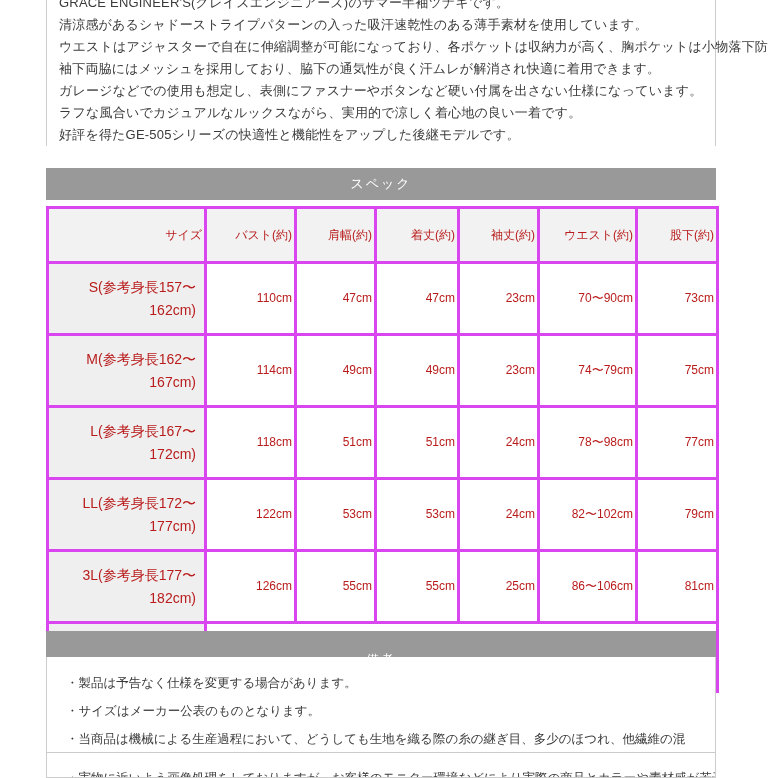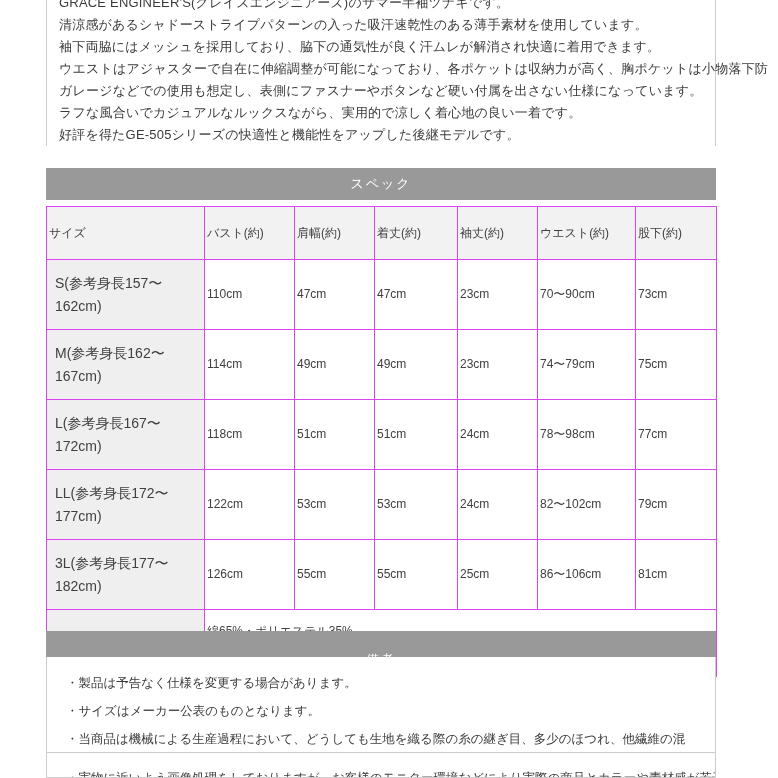--- a/index.html
+++ b/index.html
@@ -63,24 +63,24 @@
     position: absolute;
     left: 46px;
     top: 206px;
     width: 670px;
     border-collapse: collapse;
     table-layout: fixed;
     font-size: 12px;
   }
   .spec-table th,
   .spec-table td {
-    border: 1px solid #d946ef;
-    text-align: left;
+    border: 3px solid #d946ef;
+    text-align: right;
     vertical-align: middle;
-    color: #404040;
+    color: #b91c1c;
     font-weight: normal;
     padding: 4px 2px;
     line-height: 21px;
   }
   .spec-table thead th {
     background: #f2f2f2;
     height: 44px;
     font-size: 12px;
   }
   .spec-table tbody td {
@@ -143,22 +143,22 @@
   }
 </style>
 </head>
 <body>
 
 <div class="page">
 
   <div class="description">
     <p>GRACE ENGINEER'S(グレイスエンジニアーズ)のサマー半袖ツナギです。</p>
     <p>清涼感があるシャドーストライプパターンの入った吸汗速乾性のある薄手素材を使用しています。</p>
+    <p>ウエストはアジャスターで自在に伸縮調整が可能になっており、各ポケットは収納力が高く、胸ポケットは小物落下防</p>
     <p>袖下両脇にはメッシュを採用しており、脇下の通気性が良く汗ムレが解消され快適に着用できます。</p>
-    <p>ウエストはアジャスターで自在に伸縮調整が可能になっており、各ポケットは収納力が高く、胸ポケットは小物落下防</p>
     <p>ガレージなどでの使用も想定し、表側にファスナーやボタンなど硬い付属を出さない仕様になっています。</p>
     <p>ラフな風合いでカジュアルなルックスながら、実用的で涼しく着心地の良い一着です。</p>
     <p>好評を得たGE-505シリーズの快適性と機能性をアップした後継モデルです。</p>
   </div>
 
   <div class="banner" id="spec-banner">スペック</div>
 
   <table class="spec-table">
     <colgroup>
       <col class="col-size">

